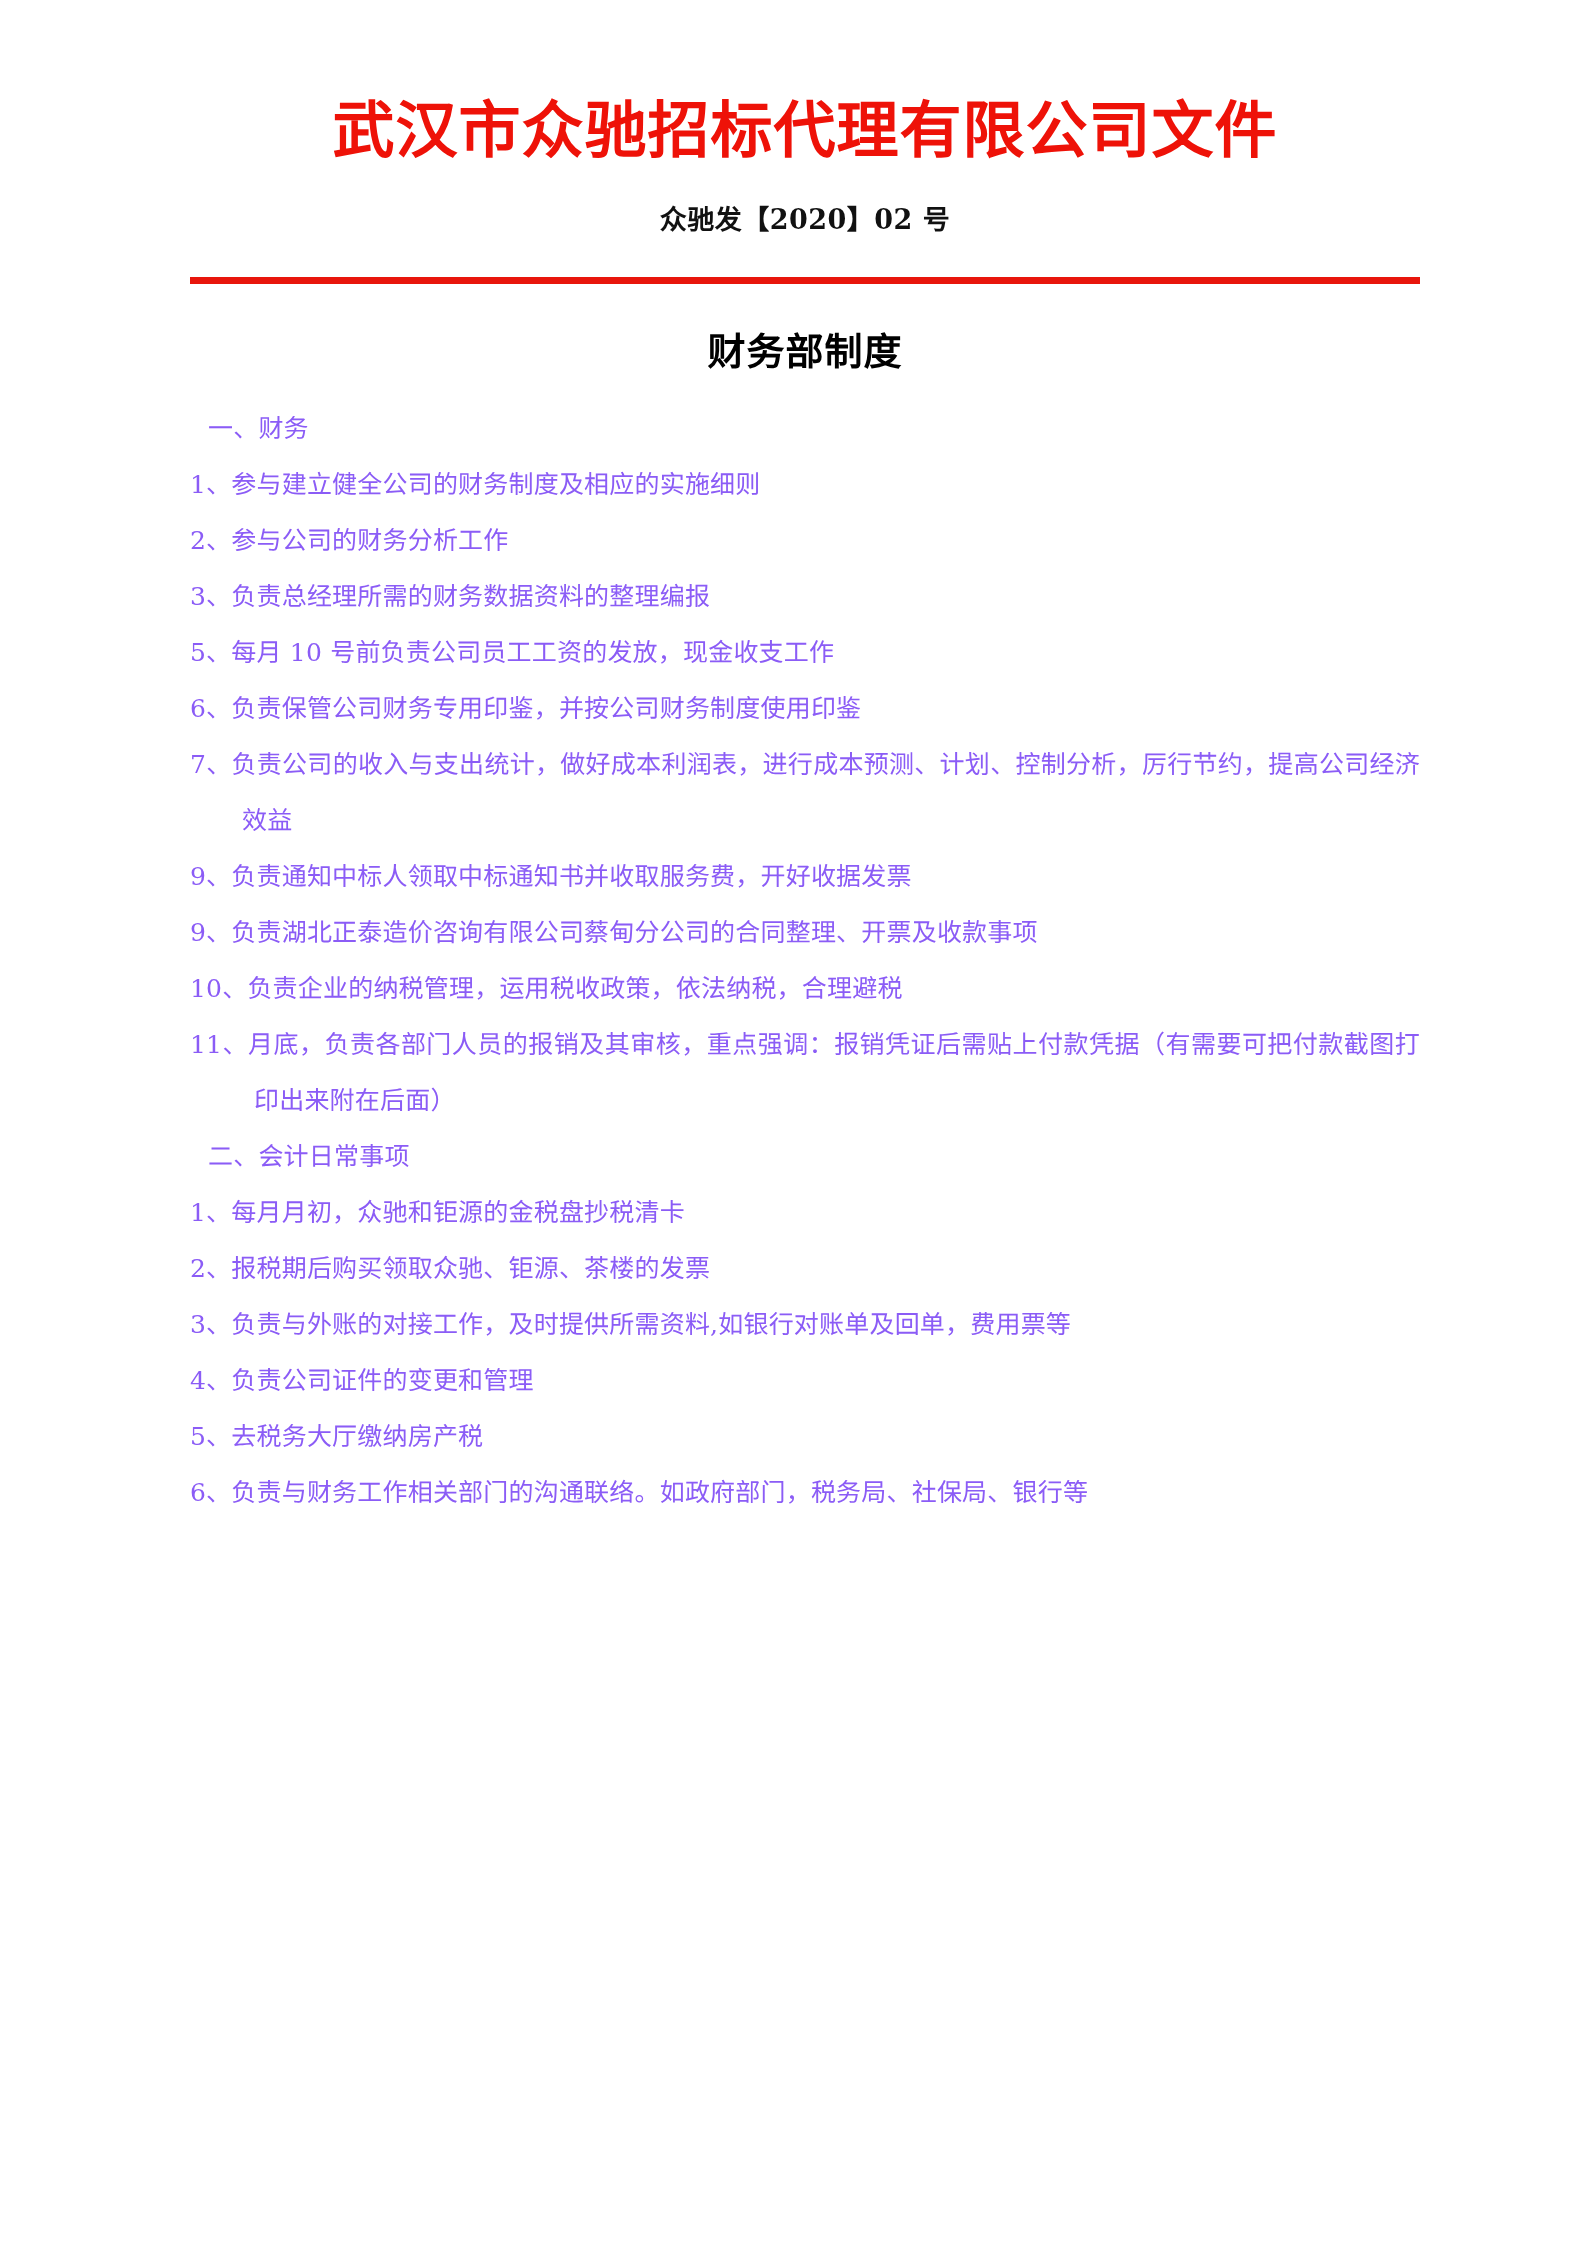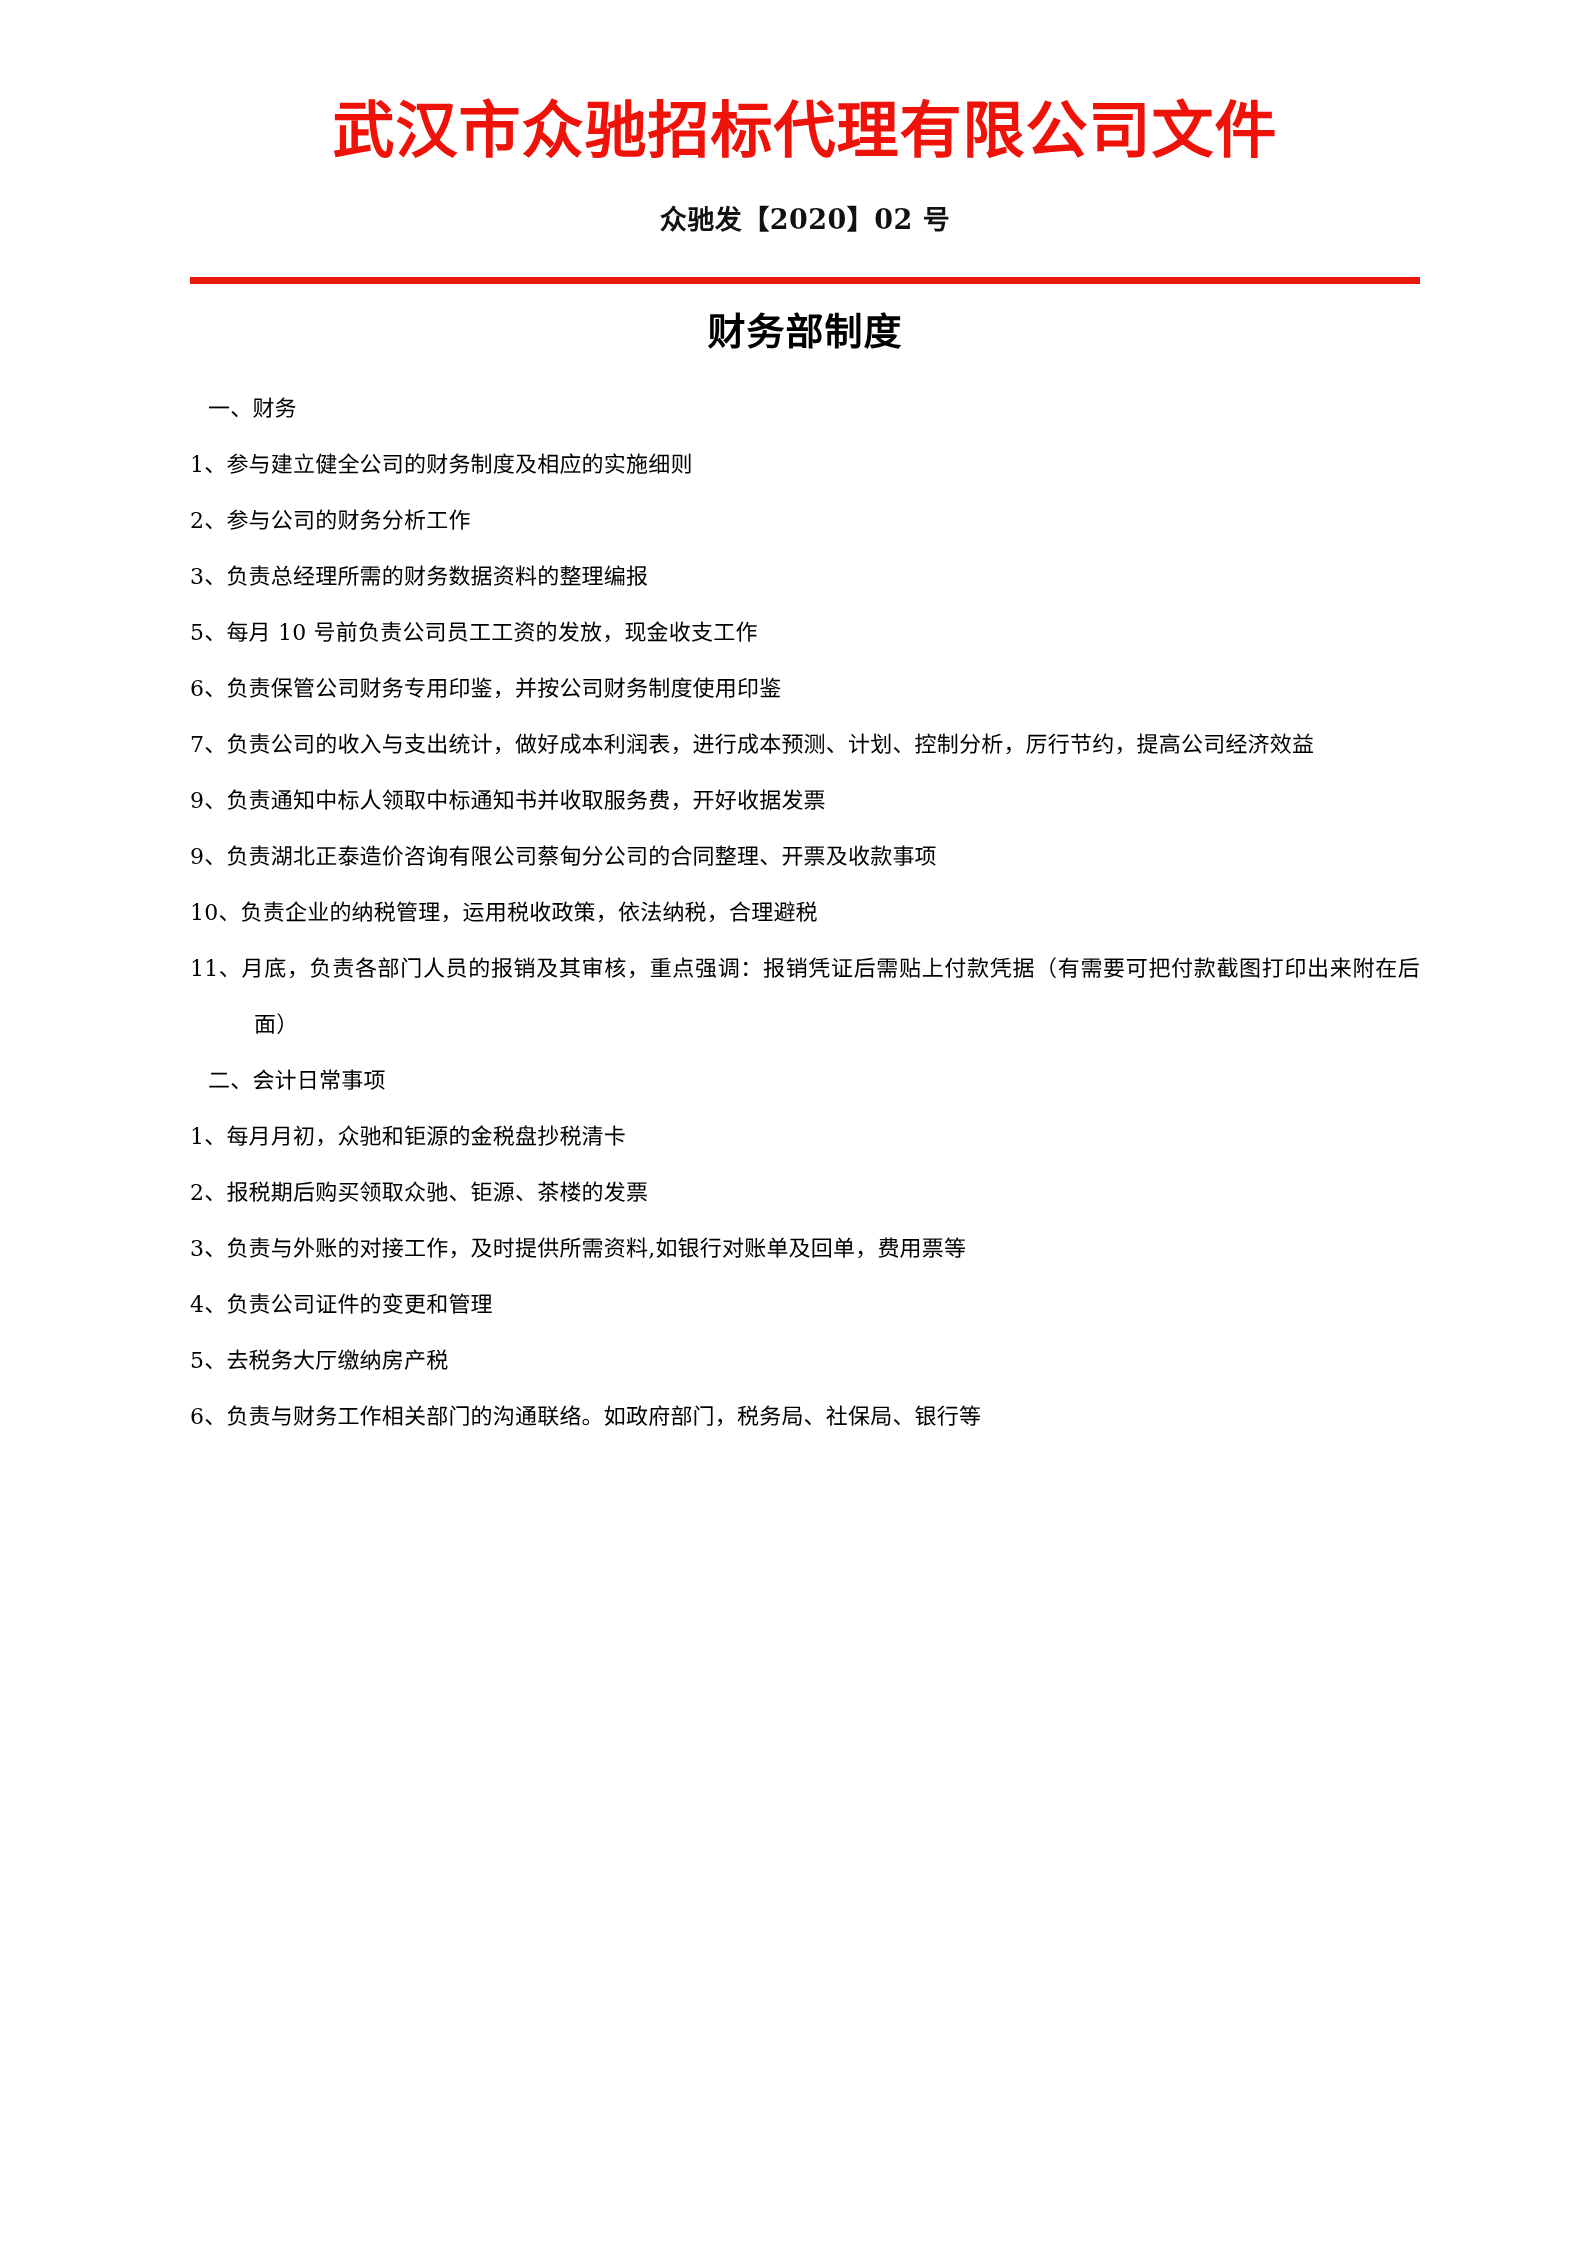--- a/index.html
+++ b/index.html
@@ -63,40 +63,40 @@
   .red-rule {
     margin-top: 40px;
     height: 7px;
     background: #e8160c;
     width: 100%;
   }
 
   
   .section-heading {
     margin: 0;
-    padding-top: 24px;
+    padding-top: 44px;
     text-align: center;
     font-family: "DejaVu Serif", "Liberation Serif", serif;
     font-weight: bold;
     font-size: 38px;
     line-height: 1.25;
     color: #000000;
     letter-spacing: 1px;
   }
 
   
   .body-block {
     padding-top: 26px;
   }
 
   .para {
     font-family: "DejaVu Serif", "Liberation Serif", serif;
-    font-size: 22px;
+    font-size: 25px;
     line-height: 56px;
-    color: #000000;
+    color: #8b5cf6;
     margin: 0;
     letter-spacing: 0.2px;
     text-align: justify;
     text-justify: inter-ideograph;
     white-space: pre-wrap;
   }
 
   
   .para.group {
     padding-left: 18px;

